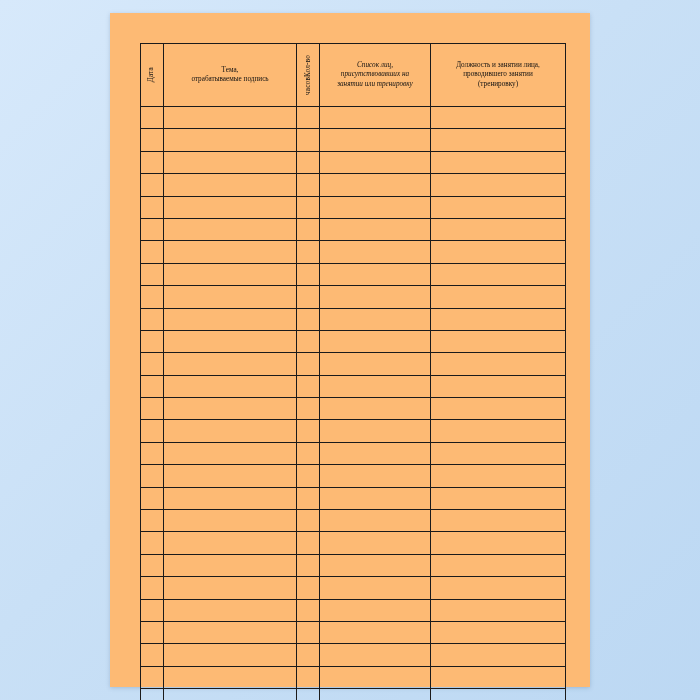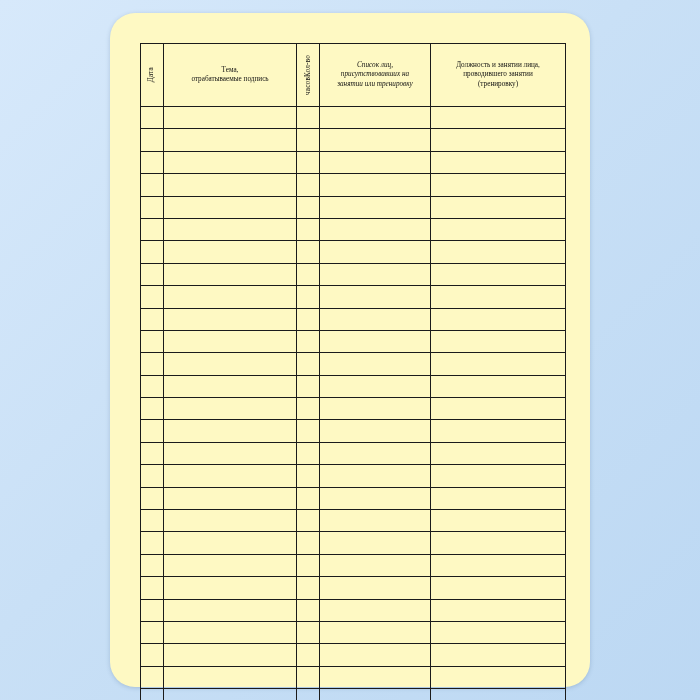--- a/index.html
+++ b/index.html
@@ -25,23 +25,22 @@
     width: 700px;
     height: 700px;
     background: linear-gradient(135deg, #d7e9fb 0%, #c9e0f6 45%, #bcd8f3 100%);
   }
   .sheet {
     position: absolute;
     left: 110px;
     top: 13px;
     width: 480px;
     height: 674px;
-    background: #fef9c3;
+    background: #fdba74;
     box-shadow: 0 1px 4px rgba(60,90,130,0.25);
-    border-radius: 25px;
   }
   .table-area {
     position: absolute;
     left: 30px;
     top: 30px;
     width: 420px;
   }
   table.journal {
     border-collapse: collapse;
     width: 420px;

